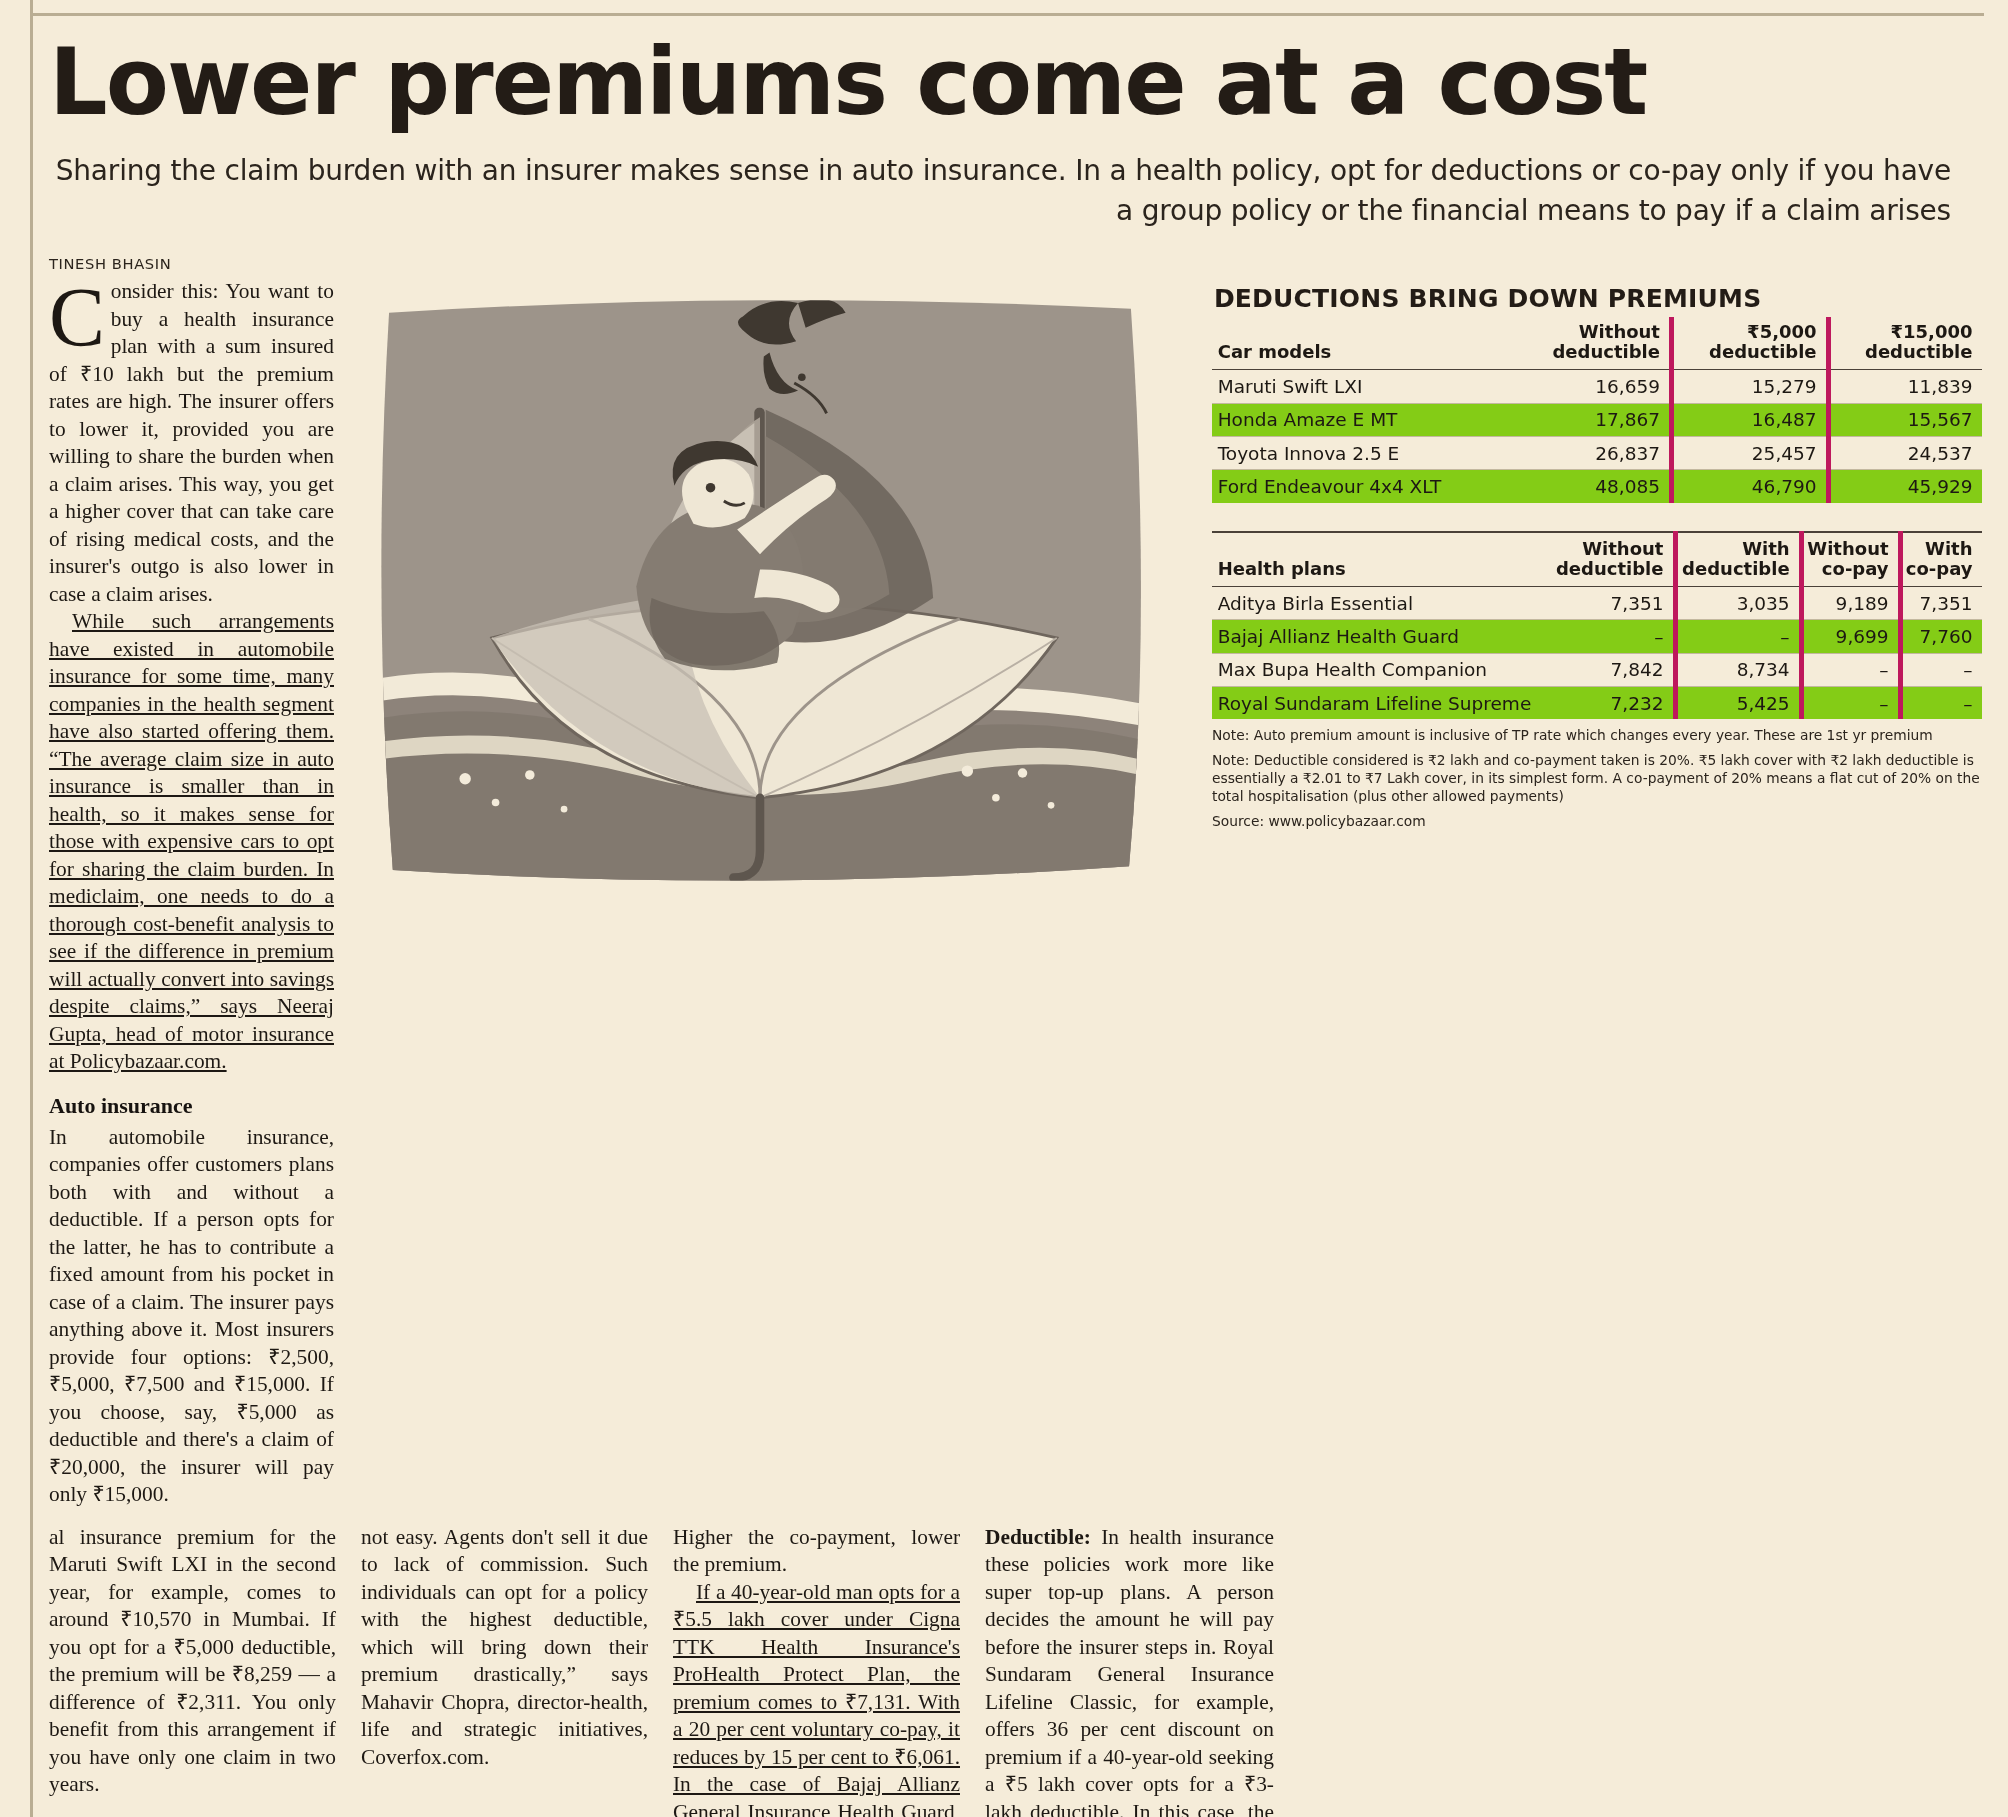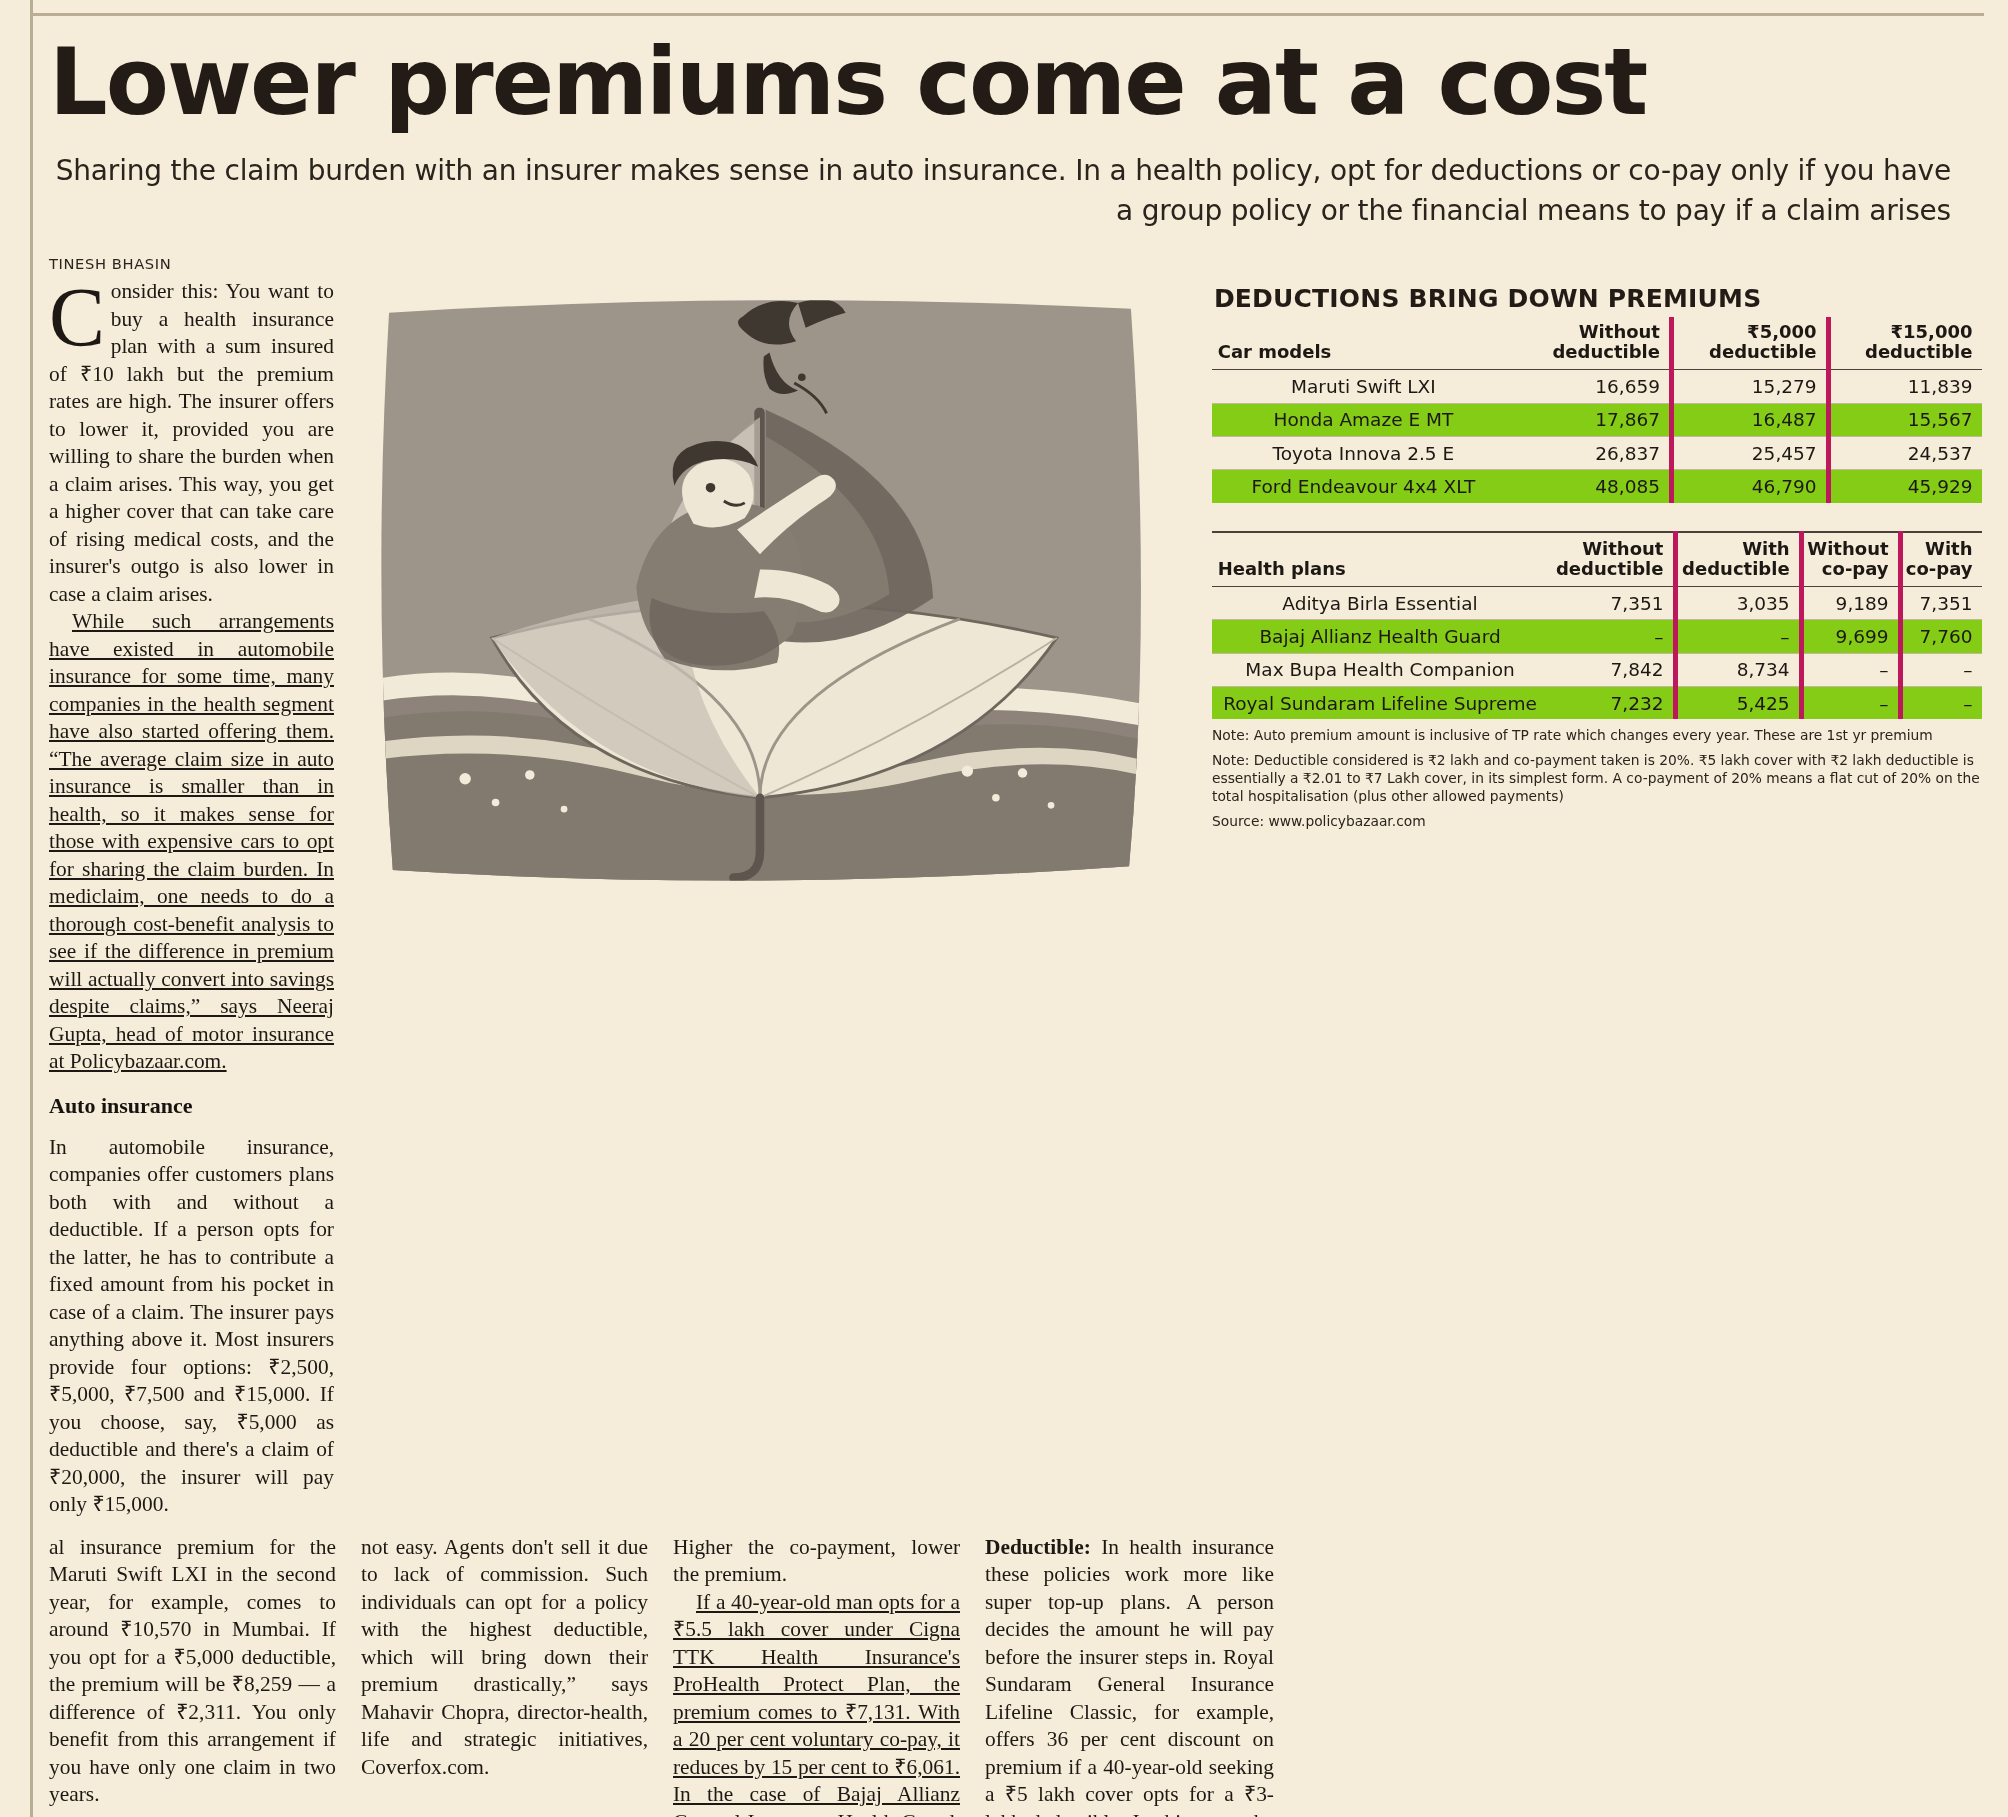--- a/index.html
+++ b/index.html
@@ -111,21 +111,21 @@
     font-size: 84px;
     line-height: 0.76;
     padding: 7.6px 5.7px 0 0;
     font-weight: 400;
     color: #1d1813;
   }
   h3.sub {
     font-family: "Liberation Serif", serif;
     font-weight: 700;
     font-size: 22px;
-    margin: 17px 0 15px 0;
+    margin: 17px 0 5px 0;
     color: #171310;
   }
 
   
   .illus {
     position: relative;
     width: 818px;
     height: 666px;
     margin: 5.7px 0 0 17px;
   }
@@ -158,21 +158,21 @@
   table.data th.label {
     text-align: left;
     padding-left: 5.7px;
   }
   table.data td {
     padding: 5.7px 9.5px 5.7px 0;
     text-align: right;
     white-space: nowrap;
   }
   table.data td.label {
-    text-align: center;
+    text-align: left;
     padding-left: 5.7px;
   }
   .thick-top > th, .thick-top > td { border-top: 2.9px solid #4a4138; }
   .rule-under > th, .rule-under > td { border-bottom: 1.9px solid #4a4138; }
   tr.row-line > td { border-bottom: 1px solid #c3b89f; }
   tr.alt > td { background: #84cc16; margin-top: 41px; }
   .vline { border-left: 5px solid #be185d; }
   .spacer-row td { height: 17px; padding: 0; border: none; }
 
   .note {

